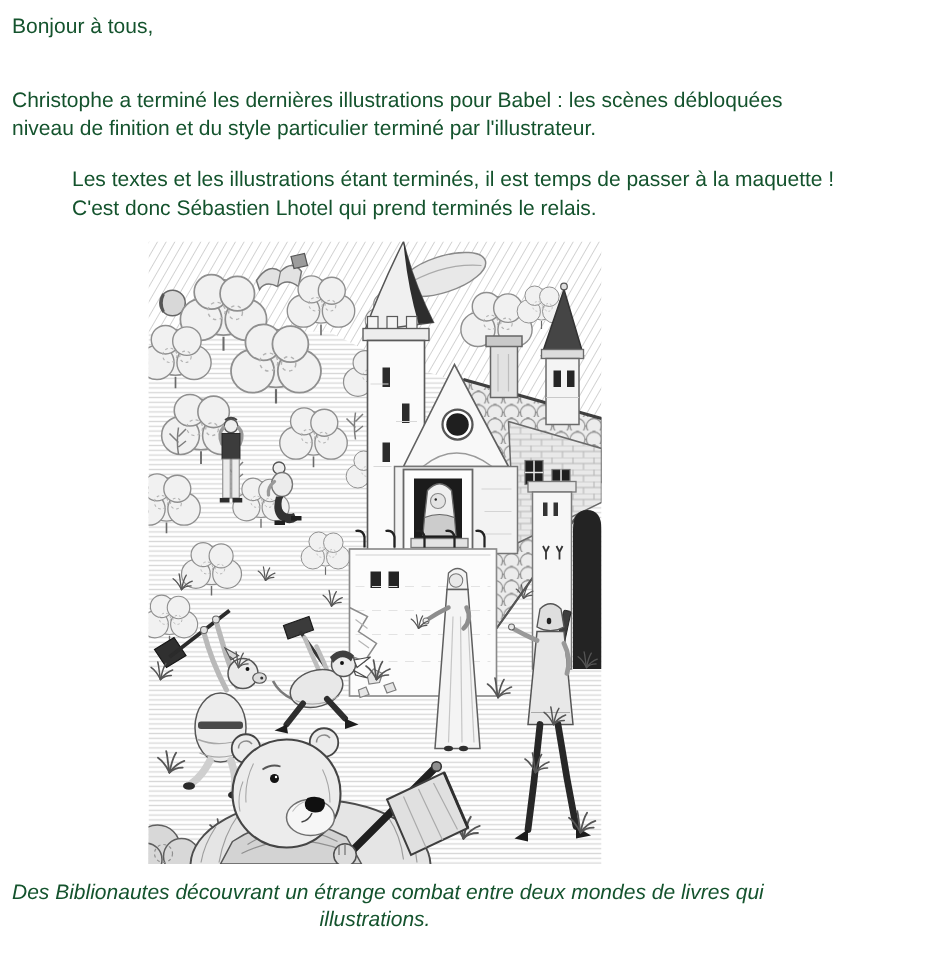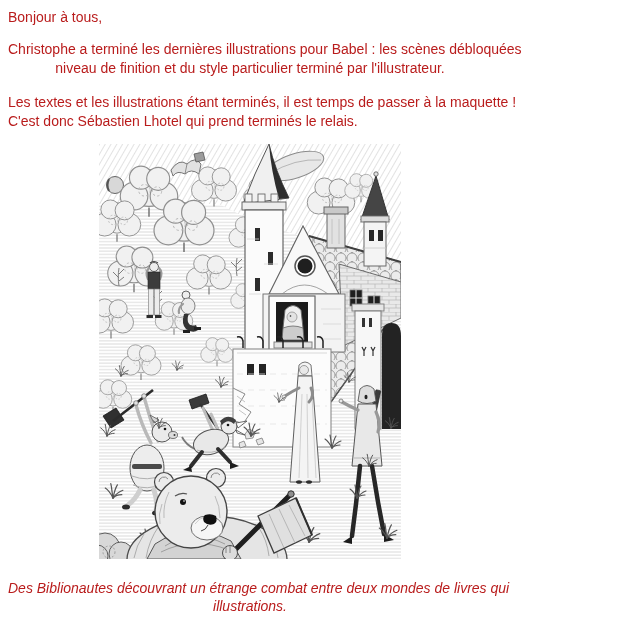--- a/index.html
+++ b/index.html
@@ -7,37 +7,37 @@
     padding: 0;
     background: #ffffff;
     width: 631px;
     height: 635px;
     overflow: hidden;
   }
   .doc {
     font-family: "Liberation Sans", "DejaVu Sans", sans-serif;
     font-size: 14px;
     line-height: 19px;
-    color: #b91c1c;
+    color: #14532d;
     padding: 8px 8px 0 8px;
     box-sizing: border-box;
     width: 500px;
   }
   .line { white-space: nowrap; }
-  .para-intro { margin-top: 13px; text-align: center; }
-  .para-next  { margin-top: 15px; }
+  .para-intro { margin-top: 30px; }
+  .para-next  { margin-top: 15px; margin-left: 40px; }
   figure.illus {
     margin: 13px auto 0 auto;
     width: 302px;
     height: 415px;
     padding: 0;
     display: block;
   }
   .caption {
-    margin-top: 20px;
+    margin-top: 9px;
     text-align: center;
     font-style: italic;
     line-height: 18px;
   }
   svg { display: block; }
 </style>
 </head>
 <body>
 
 <div class="doc">

